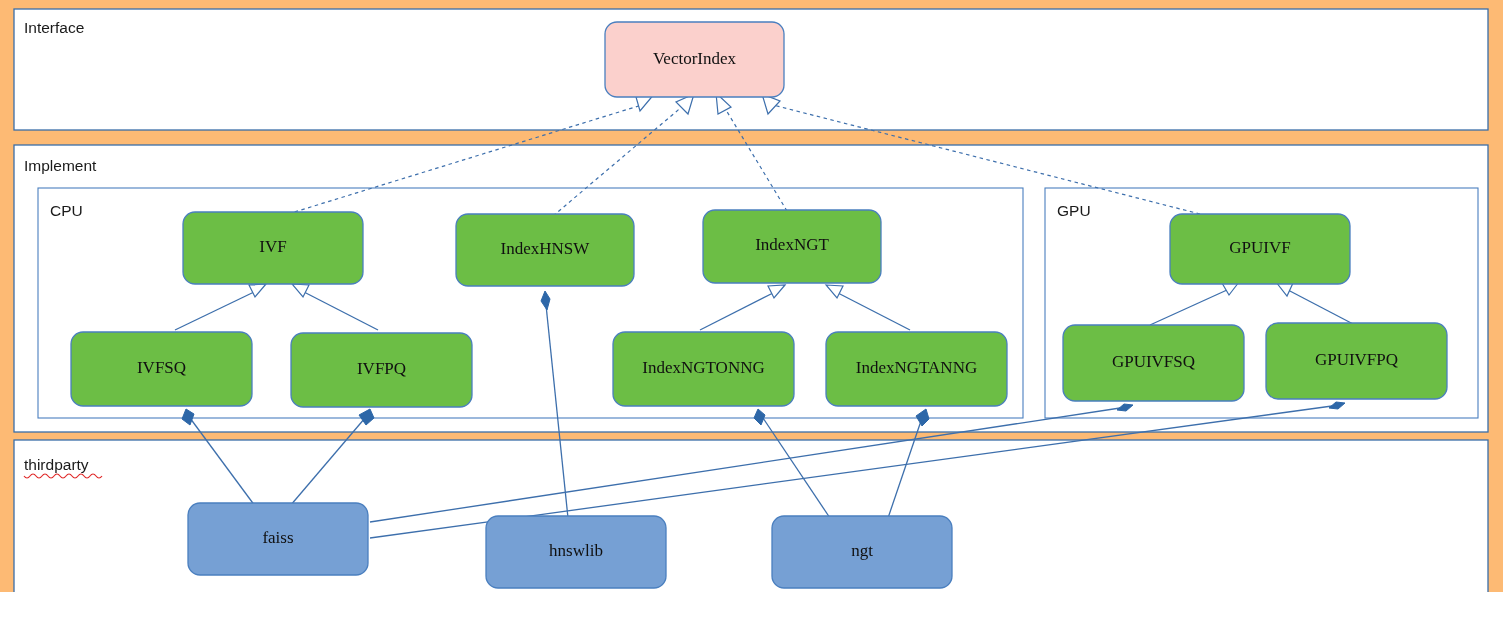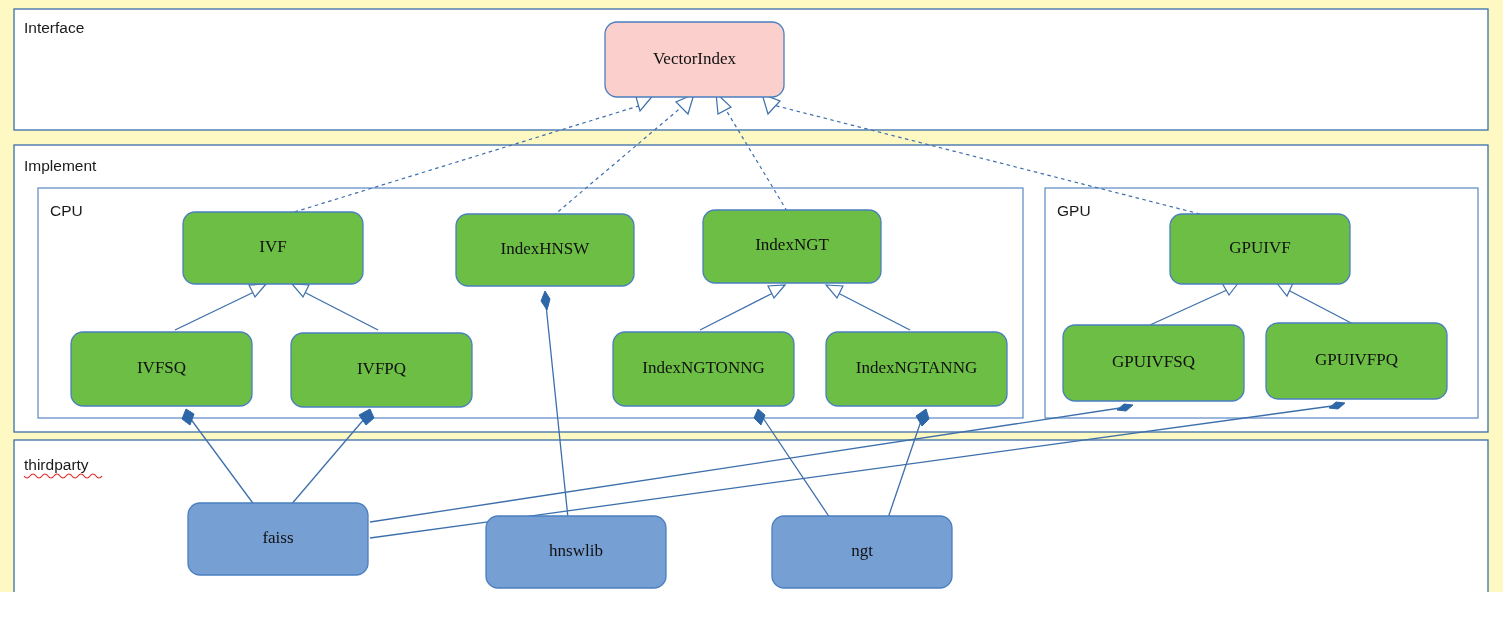--- a/index.html
+++ b/index.html
@@ -7,21 +7,21 @@
     padding: 0;
     background: #ffffff;
   }
   body {
     font-family: "Liberation Sans", sans-serif;
   }
   #canvas {
     position: relative;
     width: 1503px;
     height: 592px;
-    background: #fef9c3;
+    background: #fdba74;
     overflow: hidden;
   }
   svg.layer {
     position: absolute;
     left: 0;
     top: 0;
     width: 1503px;
     height: 628px;
   }
   .group-label {

